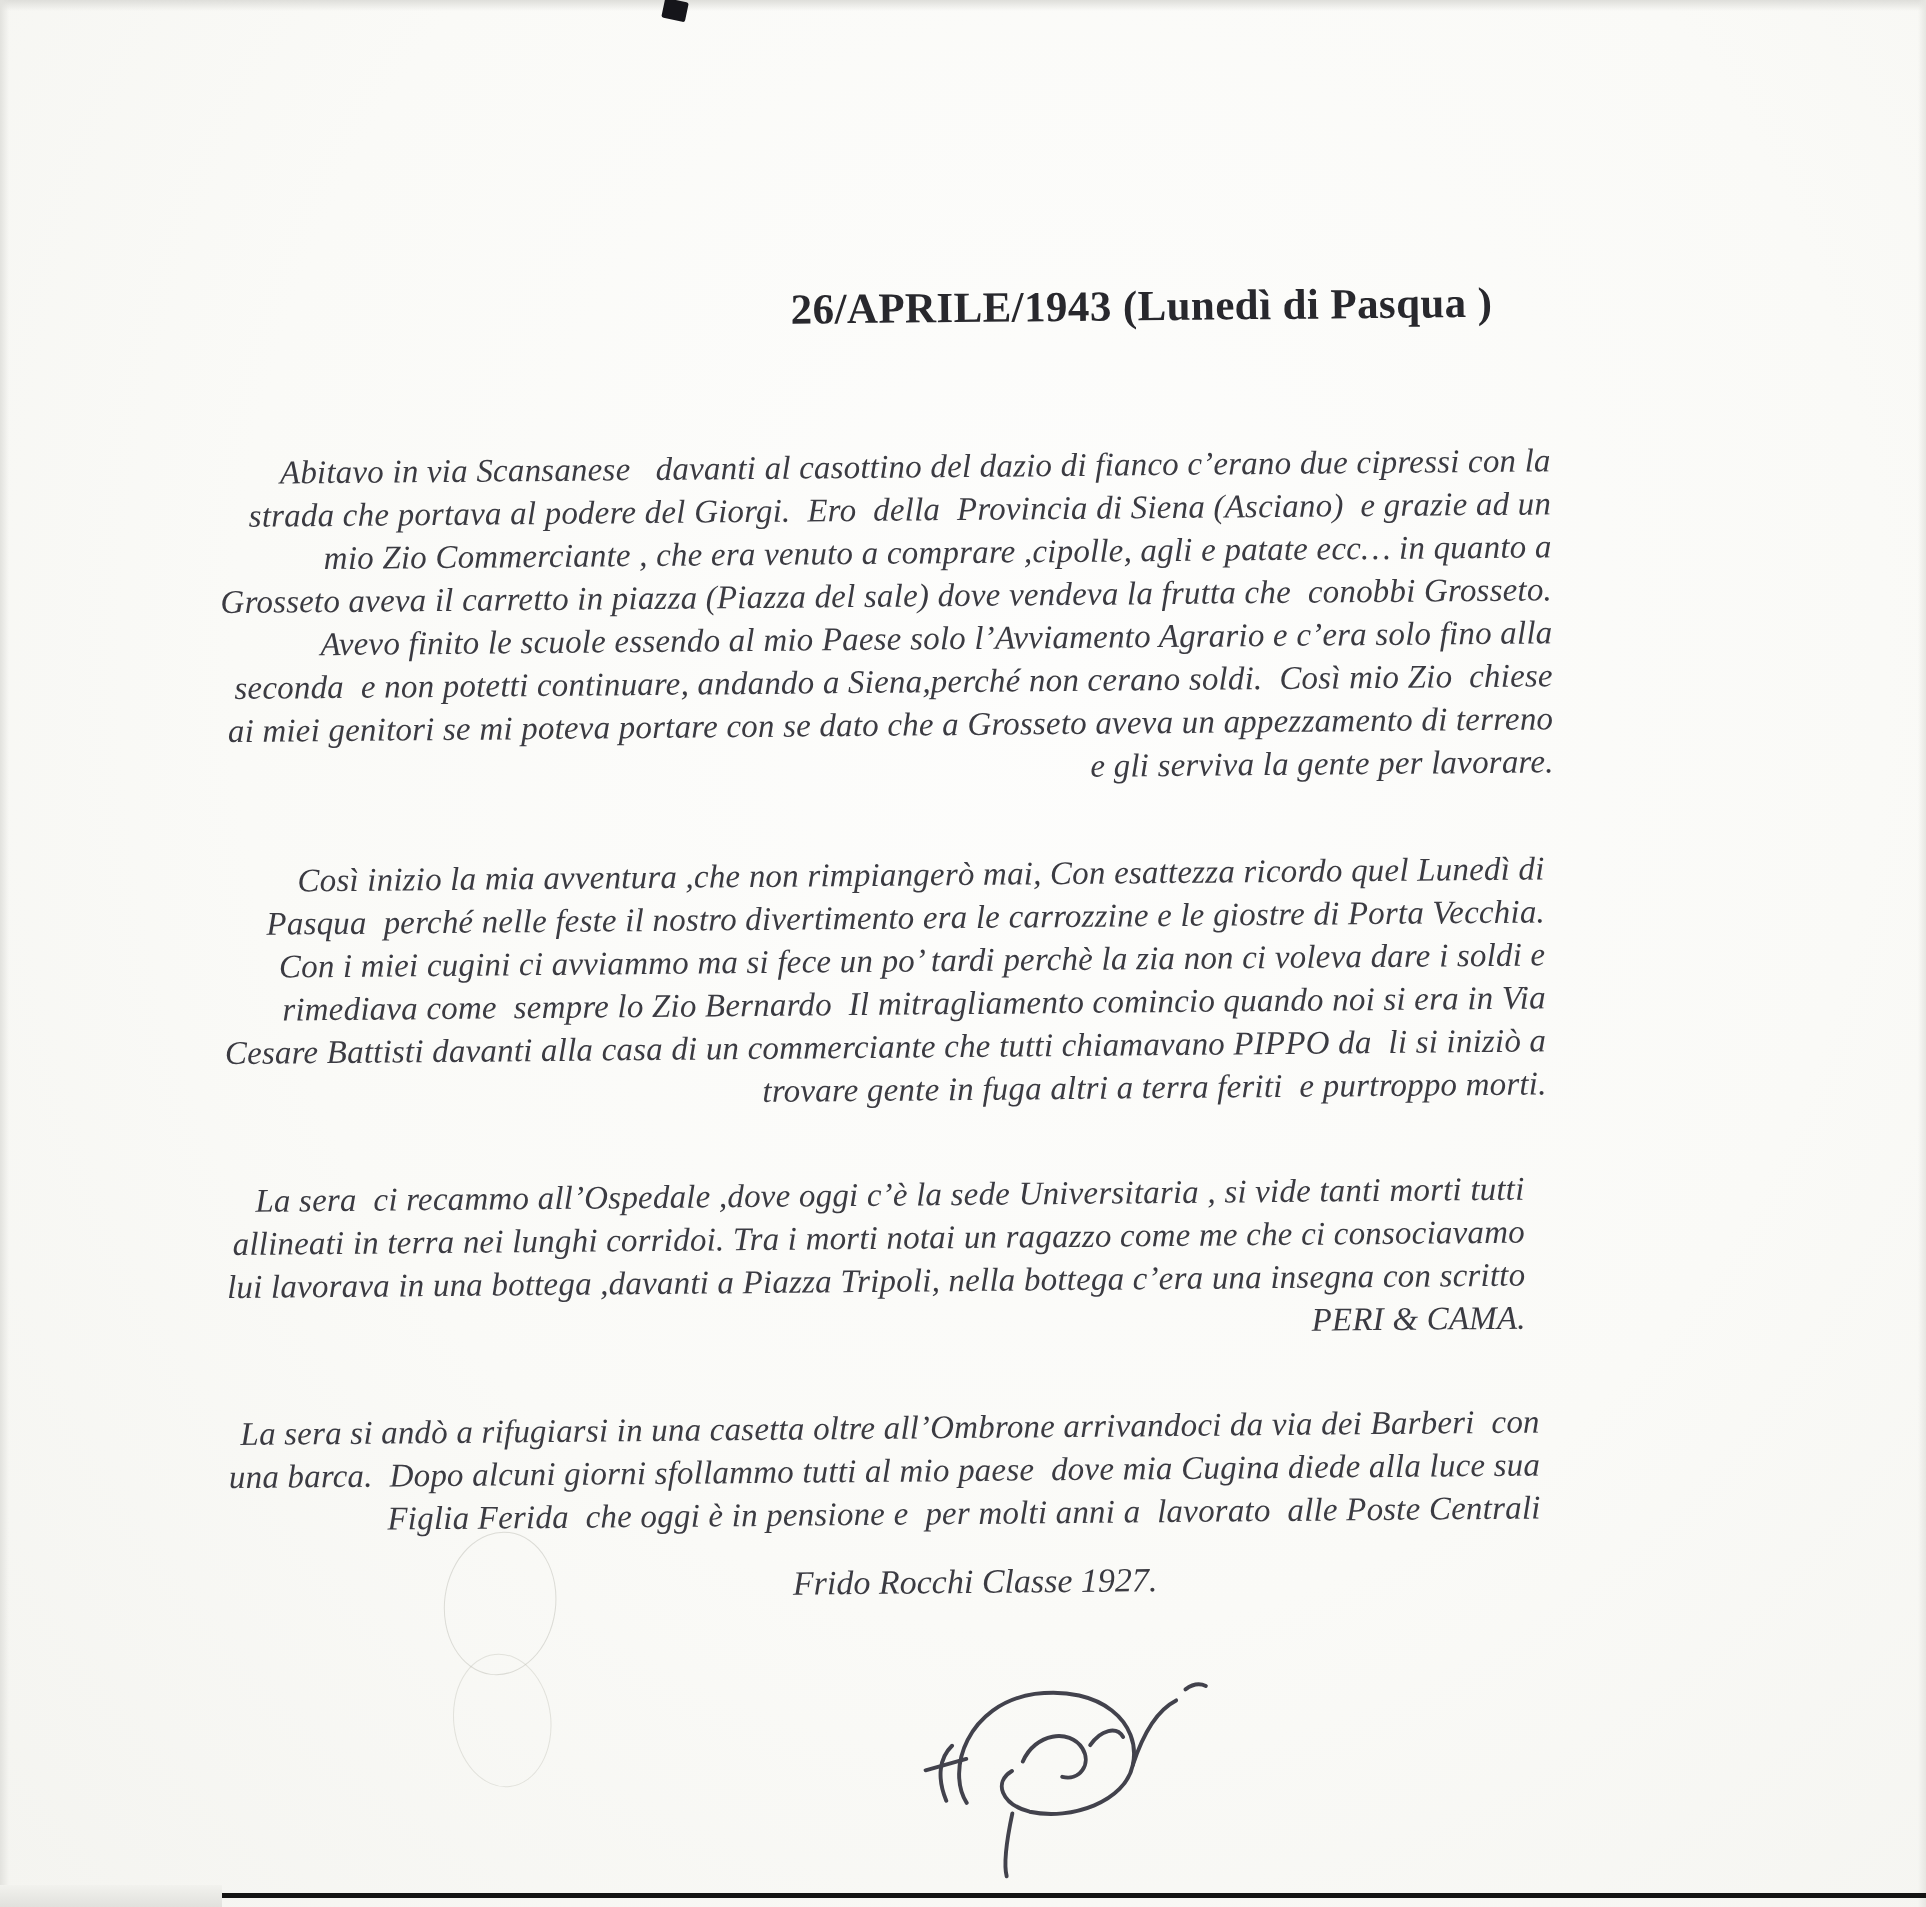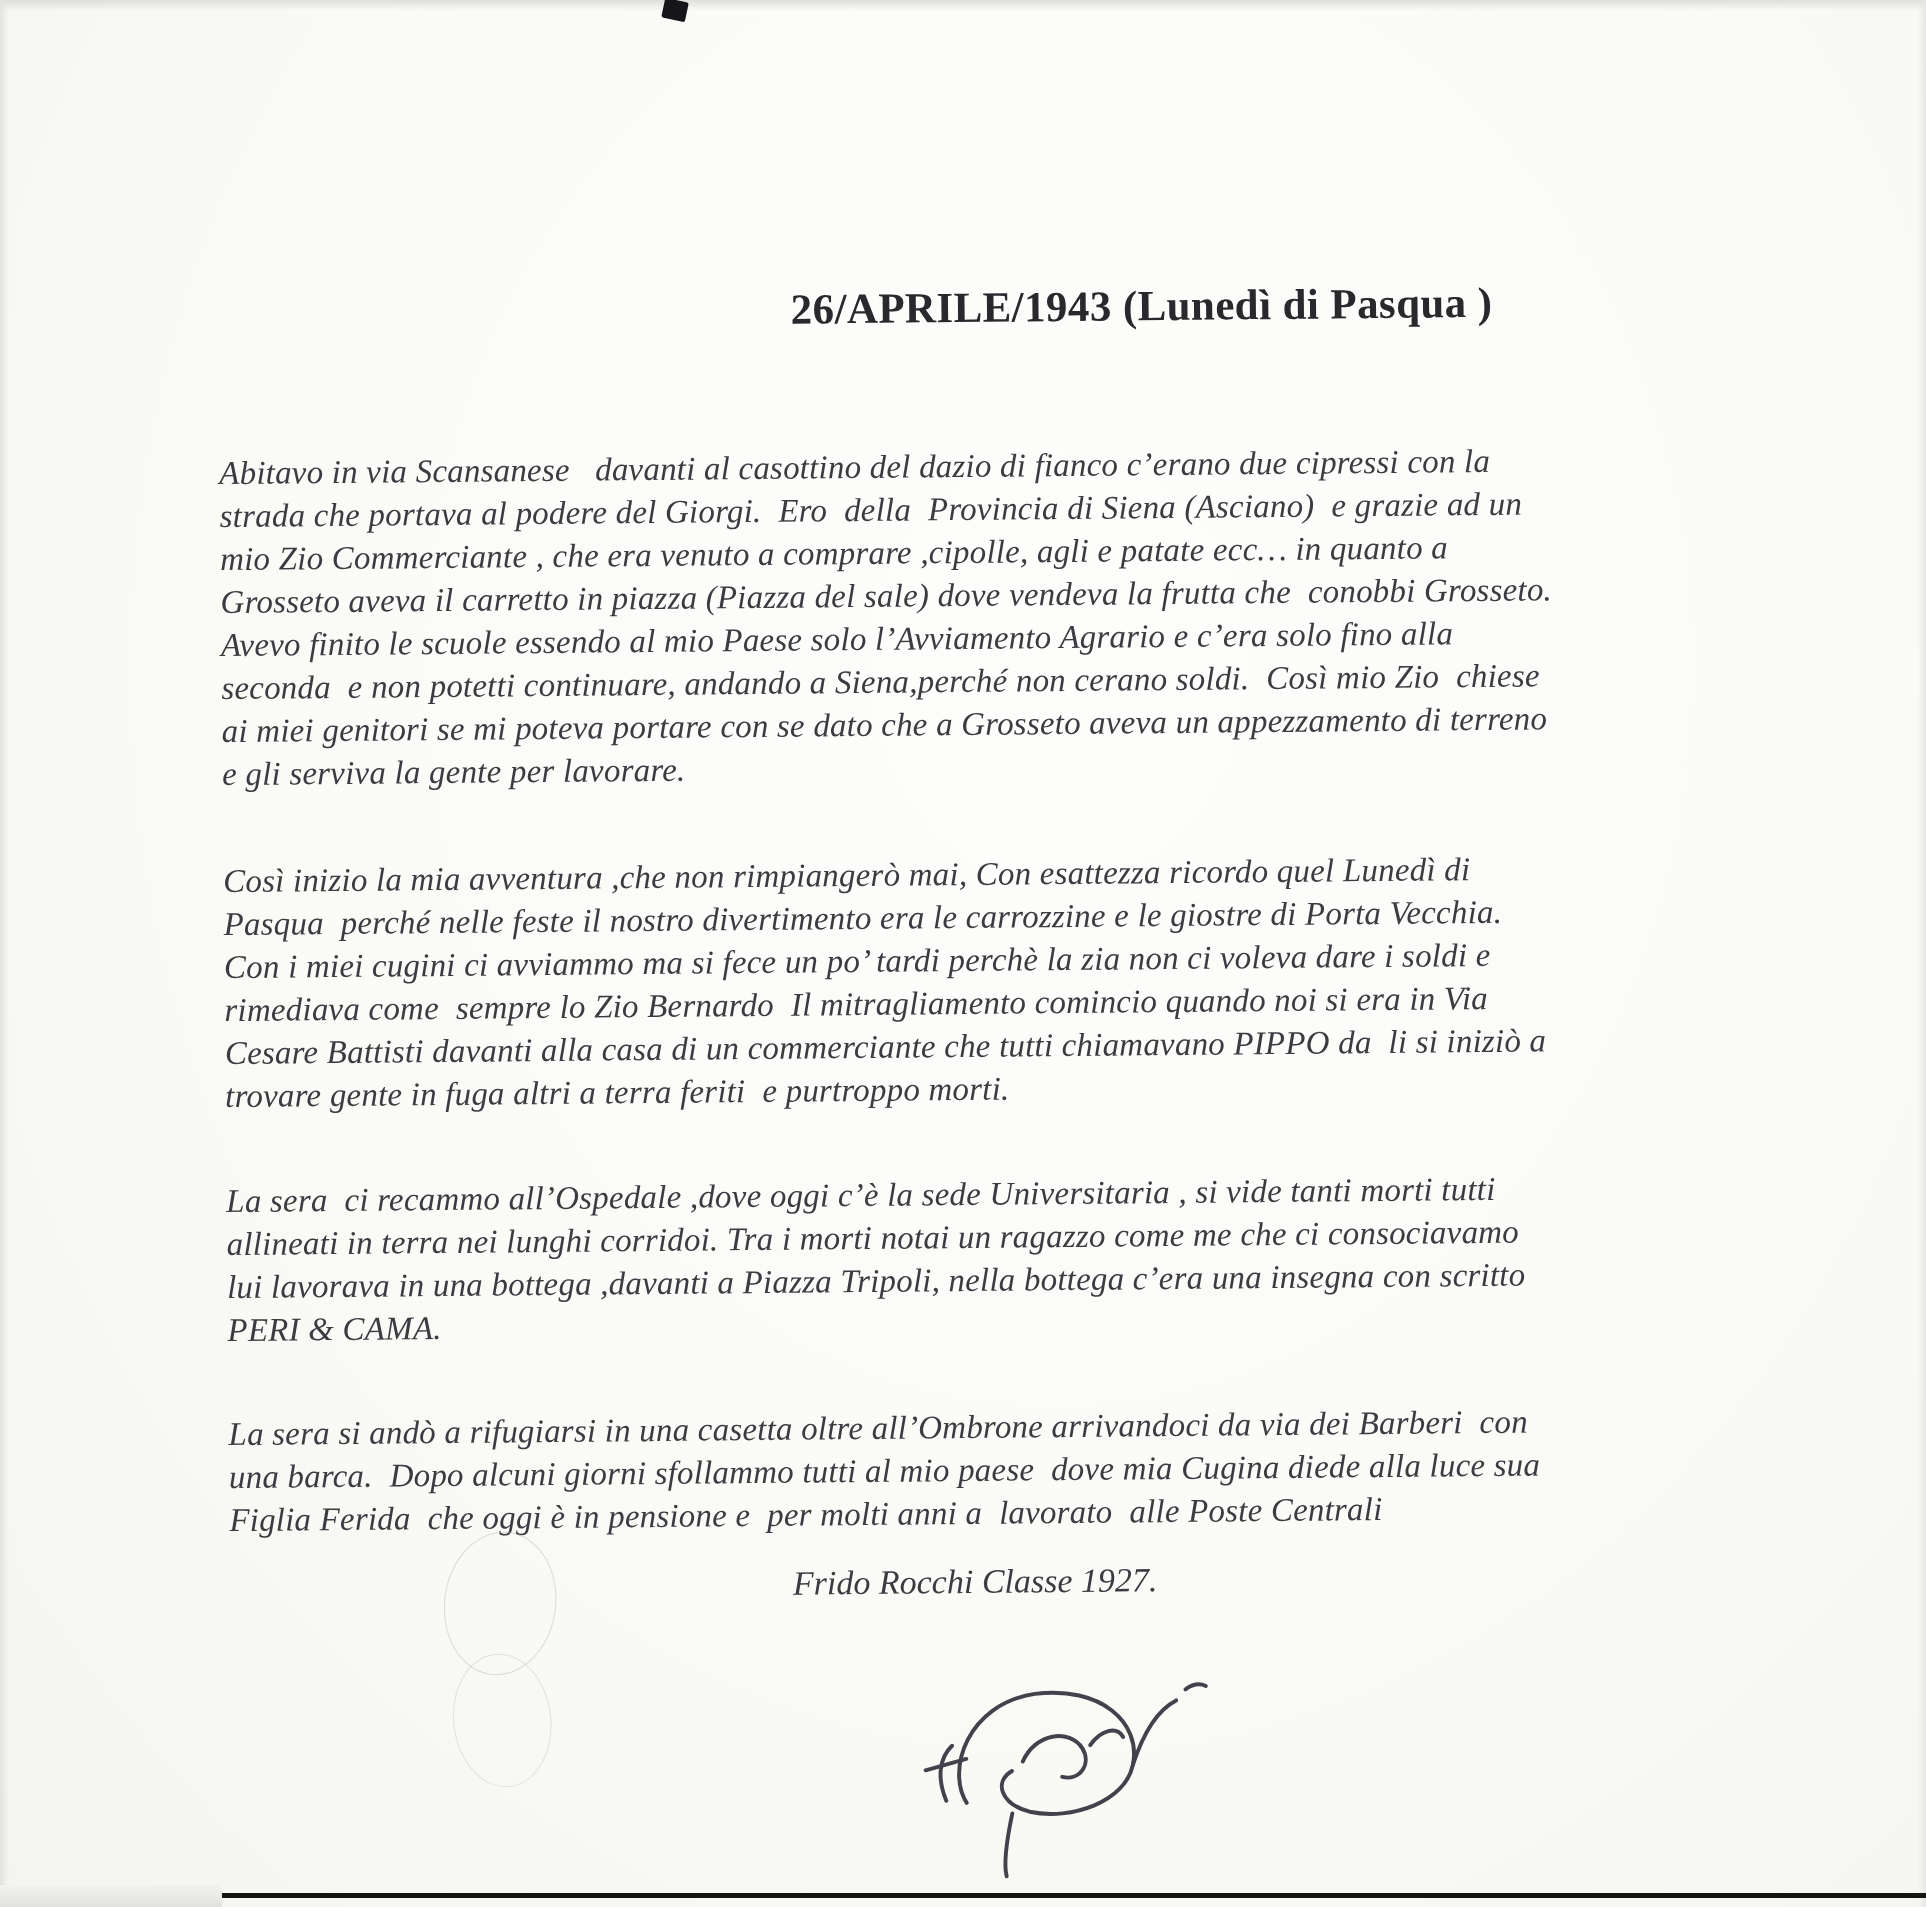--- a/index.html
+++ b/index.html
@@ -5,20 +5,21 @@
   html,body{margin:0;padding:0;}
   body{
     width:1926px;height:1908px;position:relative;overflow:hidden;
     background:#e9e9e6;
     font-family:"Liberation Serif","DejaVu Serif",serif;
   }
   .page{
     position:absolute;inset:0;
     background:
       radial-gradient(ellipse at 55% 35%, #fdfdfc 0%, #fafaf7 55%, #f4f4f0 100%);
+    text-align: right;
   }
   
   .edge-top{position:absolute;left:0;top:0;width:100%;height:11px;
     background:linear-gradient(#dededa, rgba(255,255,255,0));}
   .edge-left{position:absolute;left:0;top:0;width:9.4px;height:100%;
     background:linear-gradient(90deg,#e2e2de, rgba(255,255,255,0));}
   .edge-right{position:absolute;right:0;top:0;width:7.9px;height:100%;
     background:linear-gradient(-90deg,#e6e6e2, rgba(255,255,255,0));}
 
   .content{

